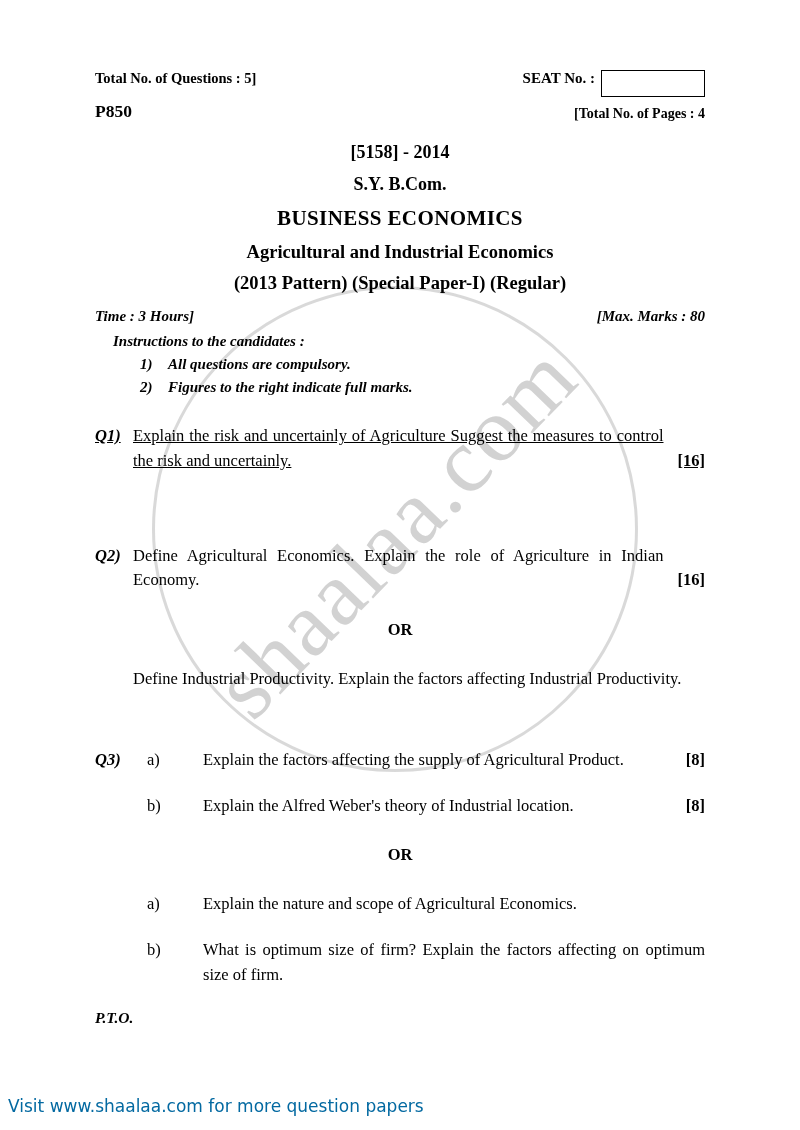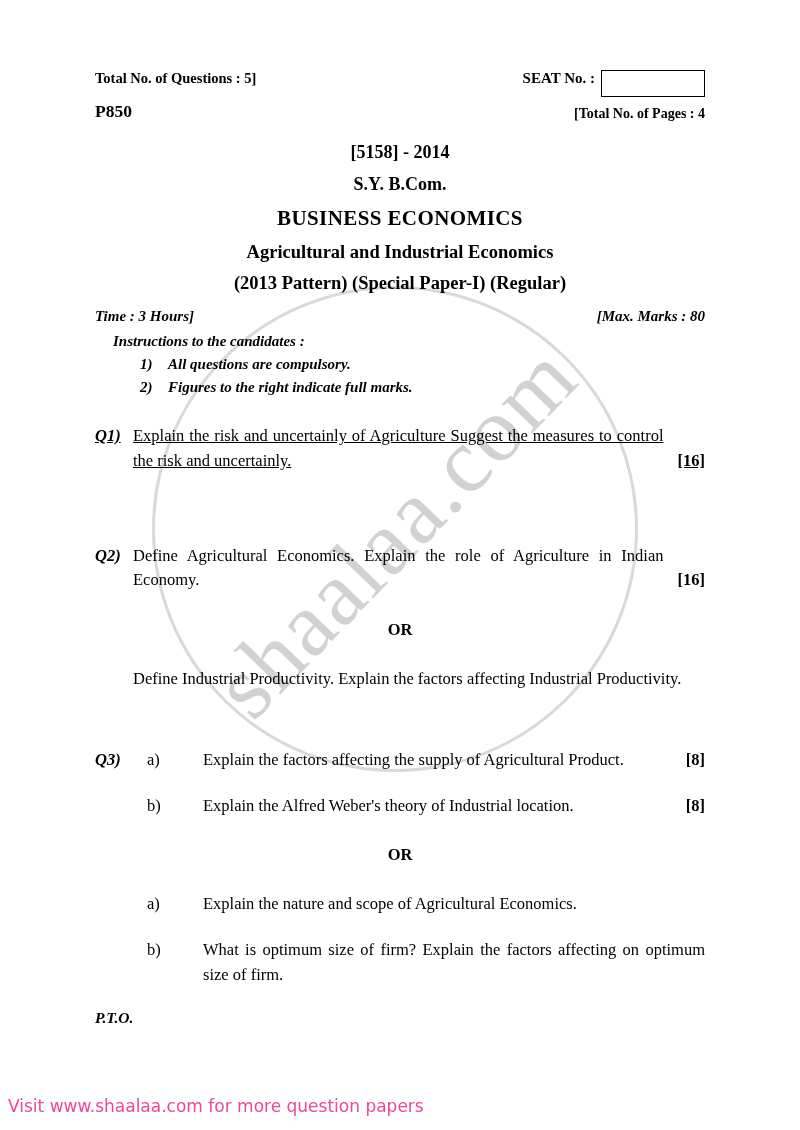--- a/index.html
+++ b/index.html
@@ -63,21 +63,21 @@
   .q2 { margin-top: 70px; }
   .or-sep { text-align: center; font-weight: bold; font-size: 16.5px; margin: 27px 0; }
   .q3 { margin-top: 56px; }
   .q3-row { margin-bottom: 21px; gap: 14px; }
   .pto { text-align: left; font-weight: bold; font-style: italic; font-size: 15.5px; margin-top: 10px; }
 
   .site-footer {
     position: absolute; left: 0; right: 0; bottom: 0; z-index: 2;
     background: #fff; padding: 10px 8px 14px 8px;
     font-family: "DejaVu Sans", sans-serif;
-    font-size: 17px; color: #ec4899;
+    font-size: 17px; color: #0369a1;
   }
 </style>
 </head>
 <body>
 
 <div class="sheet">
 
   <div class="watermark">
     <div class="wm-circle"></div>
     <div class="wm-text">shaalaa.com</div>

